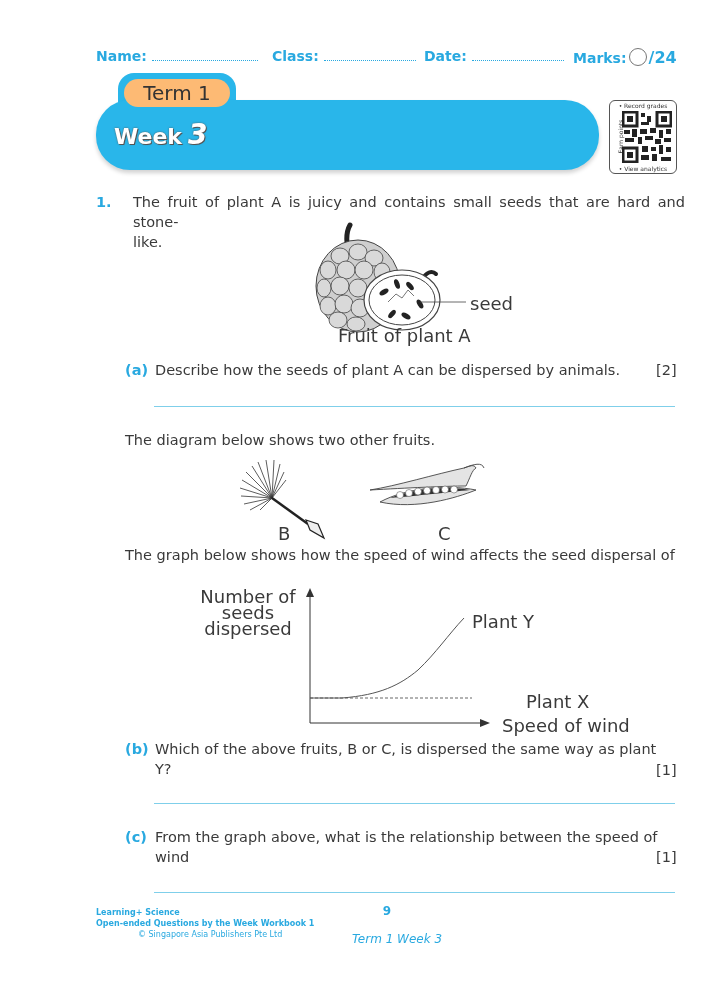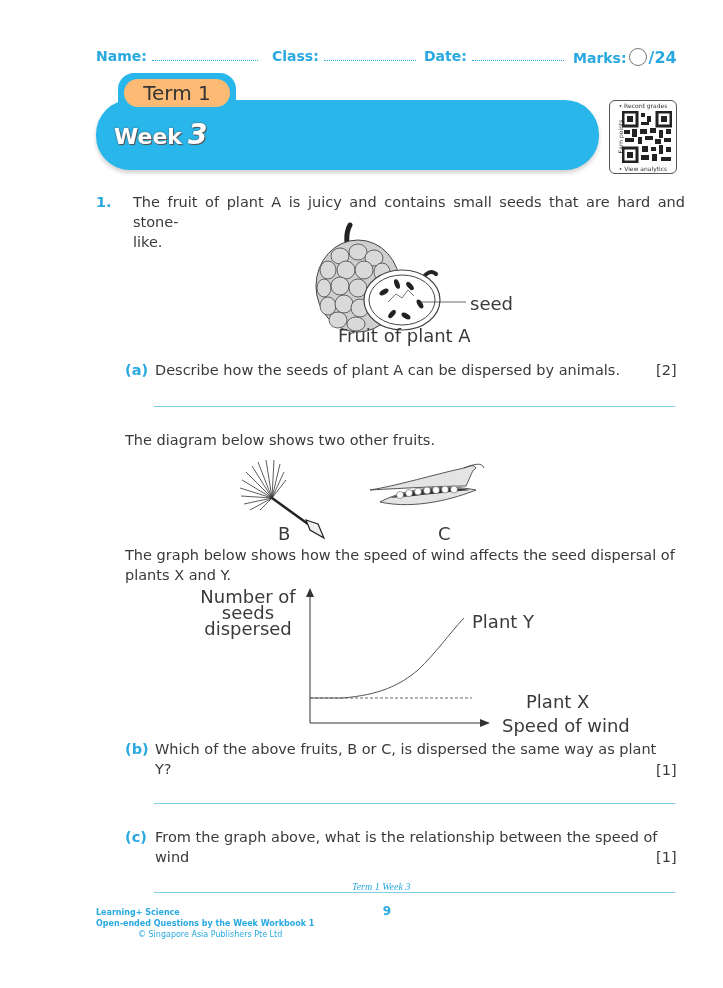--- a/index.html
+++ b/index.html
@@ -179,21 +179,20 @@
     <circle cx="61" cy="28.5" r="3.5"></circle>
       <circle cx="70" cy="28" r="3.5"></circle>
       <circle cx="79" cy="27.5" r="3.5"></circle>
       <circle cx="88" cy="27.5" r="3.5"></circle>
   </g>
 </svg>
 <div class="abs small" style="left:438px; top:523px;">C</div>
 
 <div class="abs q" style="left:125px; top:545px; width:552px; text-align:justify;">
   <div>The graph below shows how the speed of wind affects the seed dispersal of</div>
-  <div>plants X and Y.</div>
 </div>
 
 <div class="abs small" style="left:196px; top:589px; width:104px; text-align:center; line-height:16px;">
   <div>Number of seeds</div>
   <div>dispersed</div>
 </div>
 <svg class="abs" style="left:300px; top:585px;" width="200" height="145" viewBox="0 0 200 145">
   <line x1="10" y1="138" x2="10" y2="6" stroke="#333" stroke-width="1"></line>
   <path d="M6 12 L10 3 L14 12 Z" fill="#333"></path>
   <line x1="10" y1="138" x2="184" y2="138" stroke="#333" stroke-width="1"></line>
@@ -216,13 +215,13 @@
 </div>
 <div class="abs q" style="left:656px; top:847px;">[1]</div>
 <div class="abs ansline" style="left:154px; top:892px; width:521px;"></div>
 
 <div class="abs foot" style="left:96px; top:907px;">
   <div>Learning+ Science</div>
   <div>Open-ended Questions by the Week Workbook 1</div>
   <div style="font-weight:normal;margin-left:42px;">© Singapore Asia Publishers Pte Ltd</div>
 </div>
 <div class="abs" style="left:372px; top:904px; width:30px; text-align:center; font-size:12px; font-weight:bold; color:#29a9e0;">9</div>
-<div class="abs" style="left:352px; top:881px; font-size:10px; font-style:italic; color:#29a9e0;font-family:Liberation Serif, serif;">Term 1 Week 3</div>
+<div class="abs" style="left:352px; top:932px; font-size:12px; font-style:italic; color:#29a9e0;">Term 1 Week 3</div>
 
 </body></html>

